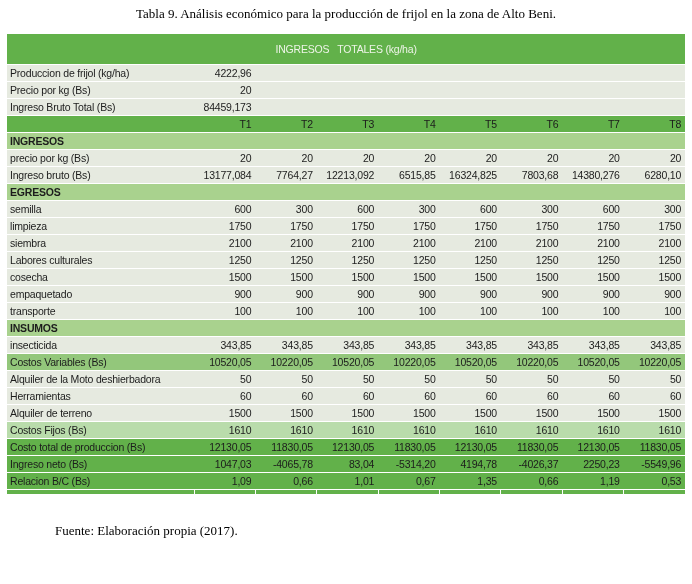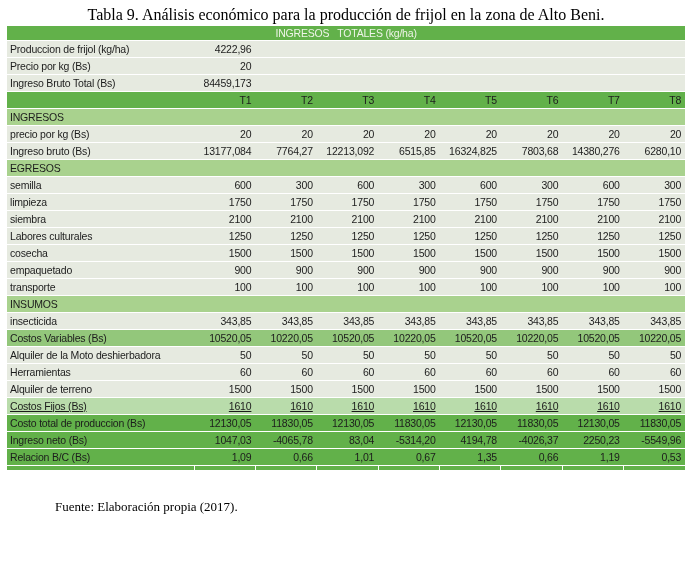--- a/index.html
+++ b/index.html
@@ -10,23 +10,23 @@
     --row_bg:#e6eae0;
     --header_text:#eef4e8;
     --ink:#1c1c1c;
   }
   *{margin:0;padding:0;box-sizing:border-box;}
   html,body{width:692px;height:584px;background:#fff;overflow:hidden;}
   body{font-family:"Liberation Sans",sans-serif;color:var(--ink);}
   .page{padding:6px 7px 0 7px;}
   .doc-title{
     font-family:"Liberation Serif",serif;
-    font-size:16px;
+    font-size:13px;
     text-align:center;
-    margin-bottom:2px;
+    margin-bottom:12px;
     color:#000;
   }
   table.eco{
     width:678px;
     border-collapse:collapse;
     table-layout:fixed;
   }
   .col-label{width:187px;}
   .col-val{width:61.4px;}
   td{
@@ -40,26 +40,26 @@
     vertical-align:middle;
   }
   .label-cell{text-align:left;}
   .value-cell{text-align:right;padding-right:4px;}
   .row-data td{background:var(--row_bg);}
   .row-topheader td{
     background:var(--green_dark);
     color:var(--header_text);
     text-align:center;
     white-space:pre;
-    height:14px;
+    height:30px;
   }
   .row-theader td{background:var(--green_dark);}
-  .row-section td{background:var(--green_section);font-weight:normal;}
+  .row-section td{background:var(--green_section);font-weight:bold;}
   .row-subtotal-medium td{background:var(--green_medium);}
-  .row-subtotal-light td{background:var(--green_light);text-decoration:underline;}
+  .row-subtotal-light td{background:var(--green_light);}
   .row-total td{background:var(--green_dark);}
   .row-strip td{
     background:var(--green_dark);
     height:6px;
     border-bottom:2px solid #fff;
   }
   .row-strip td.tick{border-left:1px solid rgba(255,255,255,.85);}
   .doc-footer{
     font-family:"Liberation Serif",serif;
     font-size:13px;

